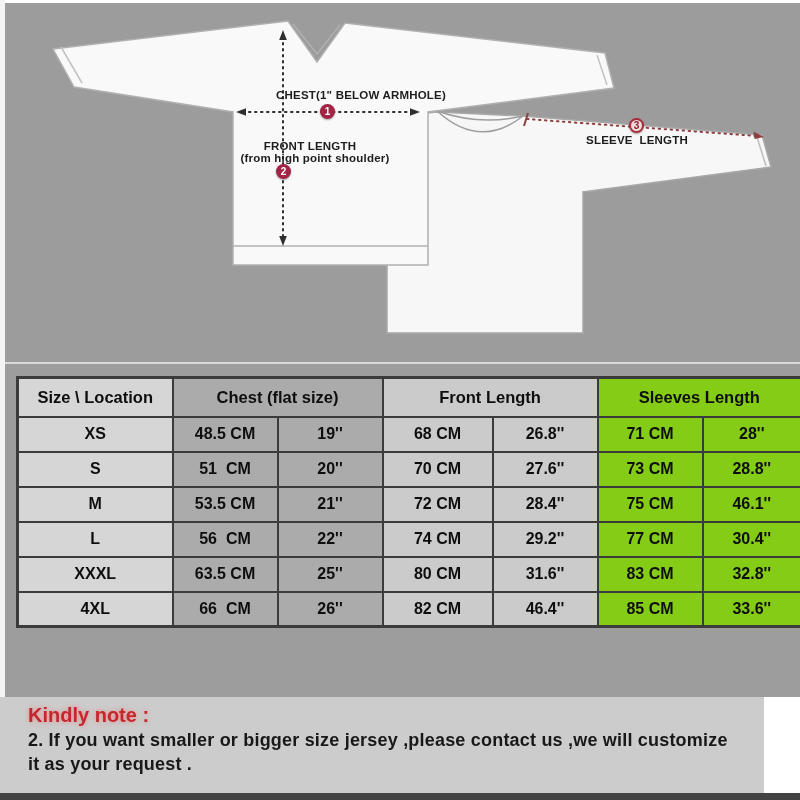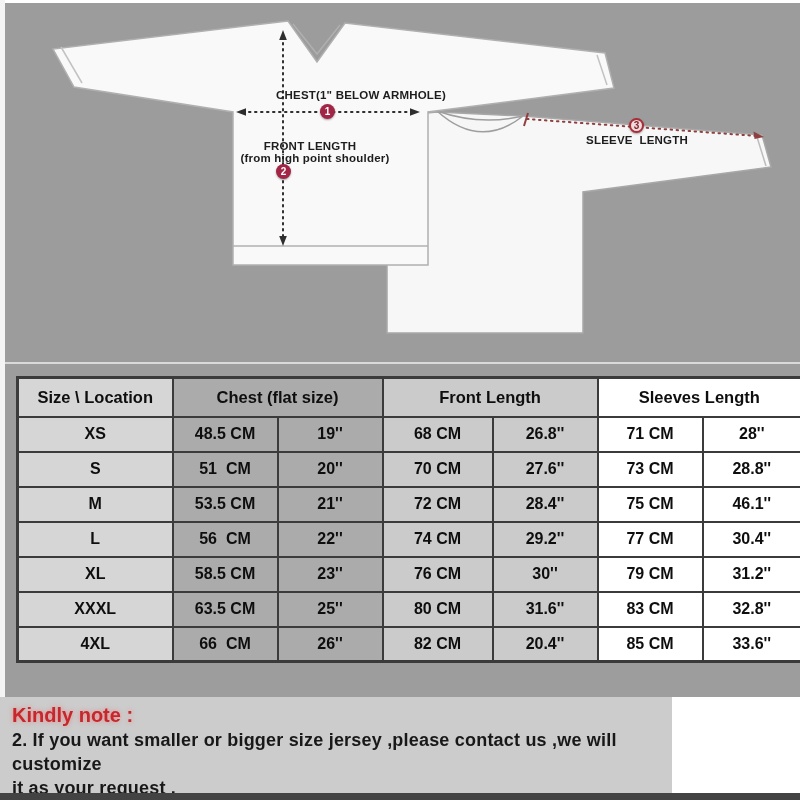--- a/index.html
+++ b/index.html
@@ -25,25 +25,25 @@
                      border-collapse:collapse; table-layout:fixed;
                      border:3px solid #3b3b3b;margin-left:8px; }
   .size-table th, .size-table td {
       border:2px solid #3b3b3b; text-align:center; vertical-align:middle;
       font-weight:bold; color:#0e0e0e; white-space:pre; overflow:hidden; }
   .size-table th { font-size:16.5px; height:39px; }
   .size-table td { font-size:16px;  height:35px; }
   .c-size   { background:#d6d6d6; }
   .c-chest  { background:#ababab; }
   .c-front  { background:#cbcbcb; }
-  .c-sleeve { background:#ffffff; }
+  .c-sleeve { background:#84cc16; }
 
   
-  .notes { position:absolute; left:0; top:697px; width:672px; height:96px;
-           background:#cccccc; padding:7px 14px 0 12px; }
+  .notes { position:absolute; left:0; top:697px; width:764px; height:96px;
+           background:#cccccc; padding:7px 14px 0 28px; }
   .notes-title { color:#c5272d; font-size:20px; font-weight:bold;
                  text-shadow:0 0 5px rgba(236,125,125,.9); margin-bottom:1px; }
   .note-line { font-size:18px; font-weight:bold; color:#181818;
                line-height:24px; letter-spacing:.2px; }
   .bottom-bar { position:absolute; left:0; top:793px; width:800px; height:7px;
                 background:#434343; }
   .left-strip { position:absolute; left:0; top:0; width:5px; height:697px;
                 background:#f4f4f4; }
 </style>
 </head>
@@ -139,43 +139,34 @@
         <tr>
           <td class="c-size">L</td>
           <td class="c-chest">56  CM</td>
           <td class="c-chest">22''</td>
           <td class="c-front">74 CM</td>
           <td class="c-front">29.2''</td>
           <td class="c-sleeve">77 CM</td>
           <td class="c-sleeve">30.4''</td>
         </tr>
         <tr>
-          <td class="c-size">XL</td>
-          <td class="c-chest">58.5 CM</td>
-          <td class="c-chest">23''</td>
-          <td class="c-front">76 CM</td>
-          <td class="c-front">30''</td>
-          <td class="c-sleeve">79 CM</td>
-          <td class="c-sleeve">31.2''</td>
-        </tr>
-        <tr>
           <td class="c-size">XXXL</td>
           <td class="c-chest">63.5 CM</td>
           <td class="c-chest">25''</td>
           <td class="c-front">80 CM</td>
           <td class="c-front">31.6''</td>
           <td class="c-sleeve">83 CM</td>
           <td class="c-sleeve">32.8''</td>
         </tr>
         <tr>
           <td class="c-size">4XL</td>
           <td class="c-chest">66  CM</td>
           <td class="c-chest">26''</td>
           <td class="c-front">82 CM</td>
-          <td class="c-front">20.4''</td>
+          <td class="c-front">46.4''</td>
           <td class="c-sleeve">85 CM</td>
           <td class="c-sleeve">33.6''</td>
         </tr>
       </tbody>
     </table>
   </div>
 
   <div class="notes">
     <div class="notes-title">Kindly note :</div>
     <div class="note-line">2. If you want smaller or bigger size jersey ,please contact us ,we will customize</div>

